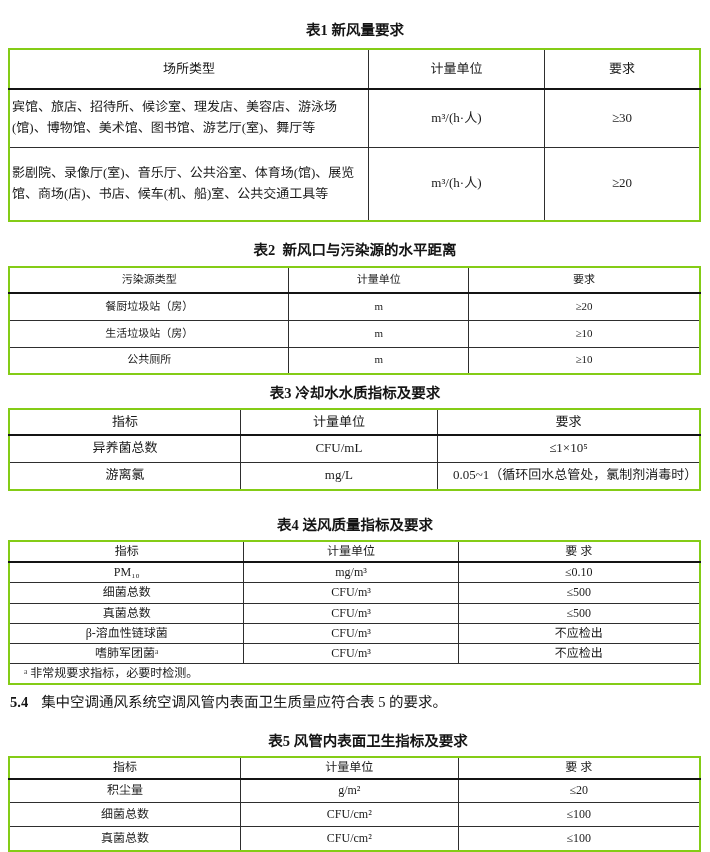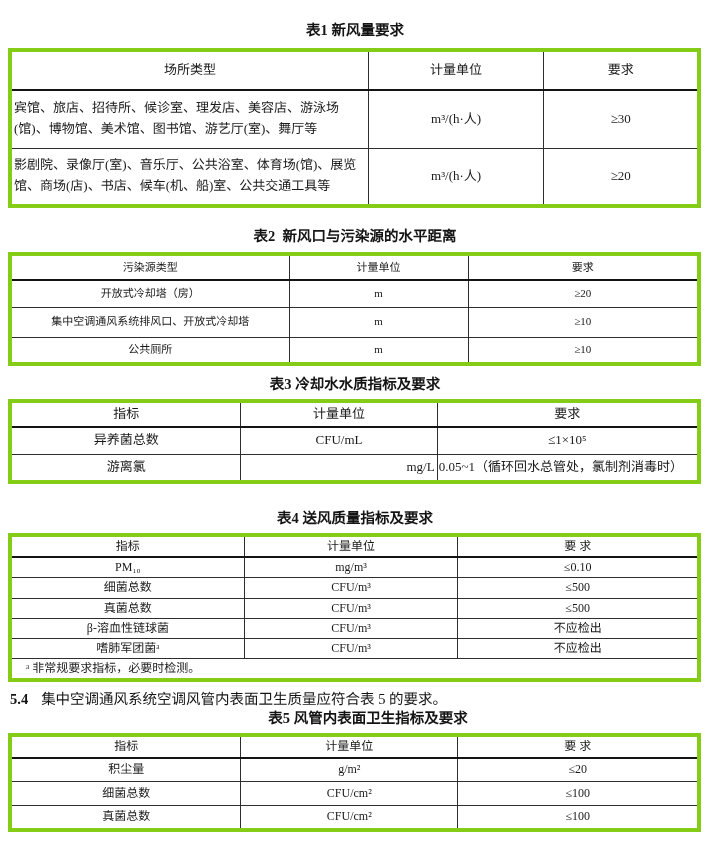--- a/index.html
+++ b/index.html
@@ -24,27 +24,27 @@
     font-weight: bold;
     font-size: 14.5px;
     line-height: 16px;
     white-space: pre;
     color: #141414;
   }
   .cap1 { padding-top: 22px; margin-bottom: 10px; }
   .cap2 { margin-top: 20px; margin-bottom: 8px; }
   .cap3 { margin-top: 10px; margin-bottom: 7px; }
   .cap4 { margin-top: 26px; margin-bottom: 7px; }
-  .cap5 { margin-top: 2px; margin-bottom: 7px; padding-left: 26px; }
+  .cap5 { margin-top: 22px; margin-bottom: 7px; padding-left: 26px; }
   table.doc-table {
     border-collapse: collapse;
     table-layout: fixed;
     width: 693px;
     margin-left: 8px;
-    border: 4px solid #84cc16;
+    border: 2px solid #84cc16;
   }
   table.doc-table th,
   table.doc-table td {
     border: 1px solid #2e2e2e;
     padding: 0 2px;
     text-align: center;
     vertical-align: middle;
     font-weight: normal;
     line-height: 1.6;
     overflow: hidden;
@@ -81,21 +81,21 @@
           <th>计量单位</th>
           <th>要求</th>
         </tr>
       </thead>
       <tbody>
         <tr style="height: 58px; padding-left: 23px;">
           <td style="text-align: left;">宾馆、旅店、招待所、候诊室、理发店、美容店、游泳场(馆)、博物馆、美术馆、图书馆、游艺厅(室)、舞厅等</td>
           <td style="text-align: center;">m³/(h·人)</td>
           <td style="text-align: center;">≥30</td>
         </tr>
-        <tr style="height: 58px;">
+        <tr style="height: 74px;">
           <td style="text-align: left;">影剧院、录像厅(室)、音乐厅、公共浴室、体育场(馆)、展览馆、商场(店)、书店、候车(机、船)室、公共交通工具等</td>
           <td style="text-align: center;">m³/(h·人)</td>
           <td style="text-align: center;">≥20</td>
         </tr>
       </tbody>
     </table>
 
   <div class="caption cap2">表2  新风口与污染源的水平距离</div>
   <table class="doc-table" style="font-size: 11px;">
       <colgroup>
@@ -105,26 +105,26 @@
       </colgroup>
       <thead>
         <tr style="height: 26px;">
           <th>污染源类型</th>
           <th>计量单位</th>
           <th>要求</th>
         </tr>
       </thead>
       <tbody>
         <tr style="height: 27px;">
-          <td style="text-align: center;">开放式冷却塔（房）</td>
+          <td style="text-align: center;">餐厨垃圾站（房）</td>
           <td style="text-align: center;">m</td>
           <td style="text-align: center;">≥20</td>
         </tr>
-        <tr style="height: 30px;">
-          <td style="text-align: center;">集中空调通风系统排风口、开放式冷却塔</td>
+        <tr style="height: 27px;">
+          <td style="text-align: center;">生活垃圾站（房）</td>
           <td style="text-align: center;">m</td>
           <td style="text-align: center;">≥10</td>
         </tr>
         <tr style="height: 27px;">
           <td style="text-align: center;">公共厕所</td>
           <td style="text-align: center;">m</td>
           <td style="text-align: center;">≥10</td>
         </tr>
       </tbody>
     </table>
@@ -144,22 +144,22 @@
         </tr>
       </thead>
       <tbody>
         <tr style="height: 27px; margin-left: 29px;">
           <td style="text-align: center;">异养菌总数</td>
           <td style="text-align: center;">CFU/mL</td>
           <td style="text-align: center;">≤1×10⁵</td>
         </tr>
         <tr style="height: 28px;">
           <td style="text-align: center;">游离氯</td>
-          <td style="text-align: right;">mg/L</td>
-          <td style="text-align: left; white-space: nowrap; padding: 0px 1px;">0.05~1（循环回水总管处，氯制剂消毒时）</td>
+          <td style="text-align: center;">mg/L</td>
+          <td style="text-align: left; white-space: nowrap; padding: 0px 15px;">0.05~1（循环回水总管处，氯制剂消毒时）</td>
         </tr>
       </tbody>
     </table>
 
   <div class="caption cap4">表4 送风质量指标及要求</div>
   <table class="doc-table" style="font-size: 12px;">
       <colgroup>
         <col style="width: 34%;">
         <col style="width: 31%;">
         <col style="width: 35%;">

